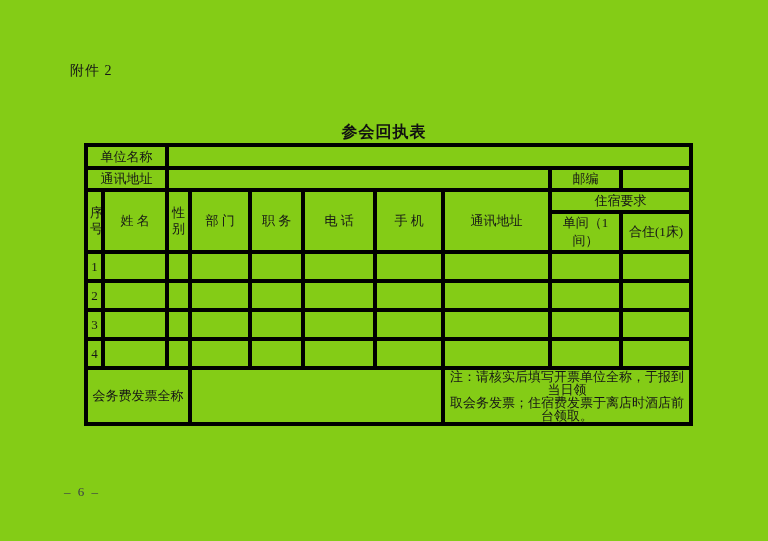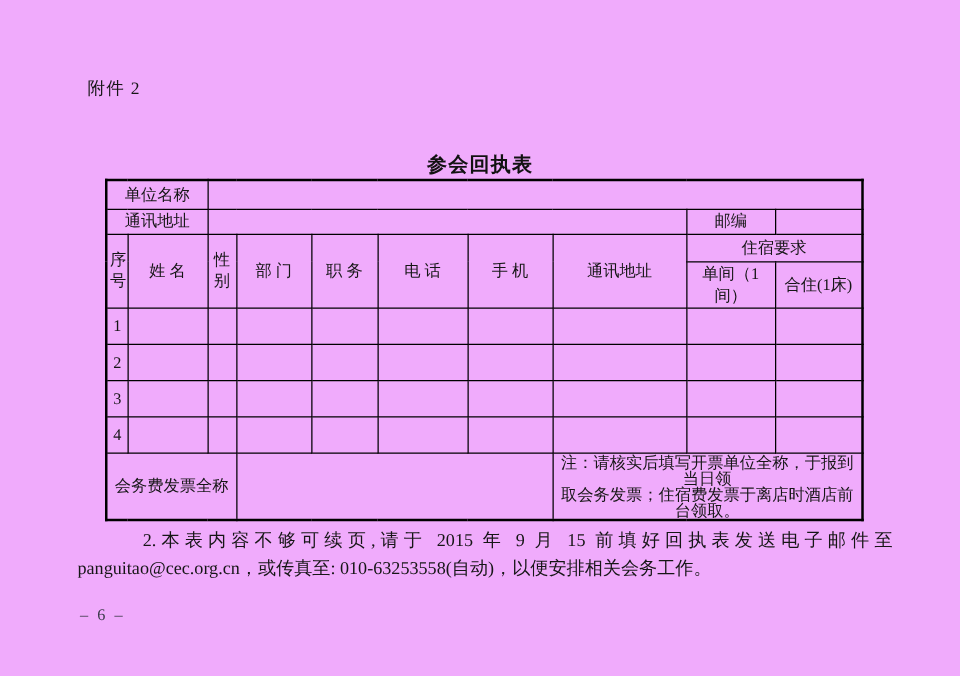--- a/index.html
+++ b/index.html
@@ -1,20 +1,20 @@
 <!DOCTYPE html>
 <html><head>
 <meta charset="utf-8">
 <style>
   html, body { margin: 0; padding: 0; background: #e8e8e8; }
   .doc {
     position: relative;
     width: 768px;
     height: 541px;
-    background: #f0abfc;
+    background: #84cc16;
     font-family: "Liberation Serif", "DejaVu Serif", serif;
     color: #161616;
     overflow: hidden;
     margin: 0 auto;
   }
   .attach {
     position: absolute;
     left: 70px;
     top: 62px;
     font-size: 14px;
@@ -35,21 +35,21 @@
   table.form {
     position: absolute;
     left: 84px;
     top: 143px;
     width: 605px;
     border-collapse: collapse;
     table-layout: fixed;
     border: 2px solid #000;
   }
   table.form td {
-    border: 1px solid #000000;
+    border: 4px solid #000000;
     padding: 0 2px;
     font-size: 13px;
     text-align: center;
     vertical-align: middle;
     overflow: hidden;
     color: #161616;
   }
   tr.r1  { height: 23px; }
   tr.r2  { height: 20px; }
   tr.rh1 { height: 22px; }
@@ -198,17 +198,16 @@
       <td colspan="3">会务费发票全称</td>
       <td colspan="4"></td>
       <td colspan="3" class="note-cell">
         <div>注：请核实后填写开票单位全称，于报到当日领</div>
         <div>取会务发票；住宿费发票于离店时酒店前台领取。</div>
       </td>
     </tr>
   </tbody>
     </table>
 
-  <p class="note p2">2.本表内容不够可续页,请于 2015 年 9 月 15 前填好回执表发送电子邮件至 panguitao@cec.org.cn，或传真至: 010-63253558(自动)，以便安排相关会务工作。</p>
 
   <div class="pageno">– 6 –</div>
 
 </div>
 
 </body></html>

